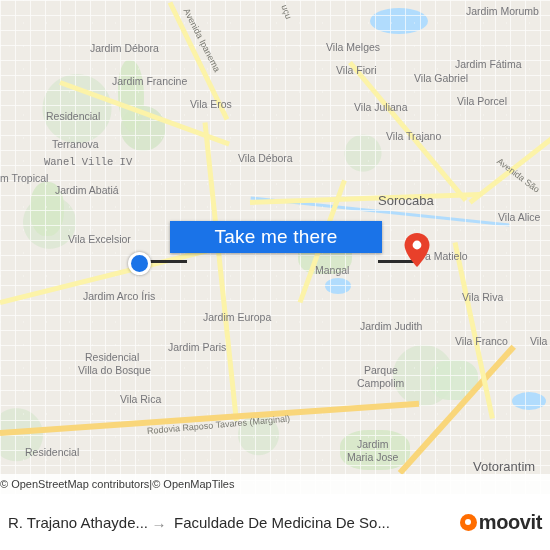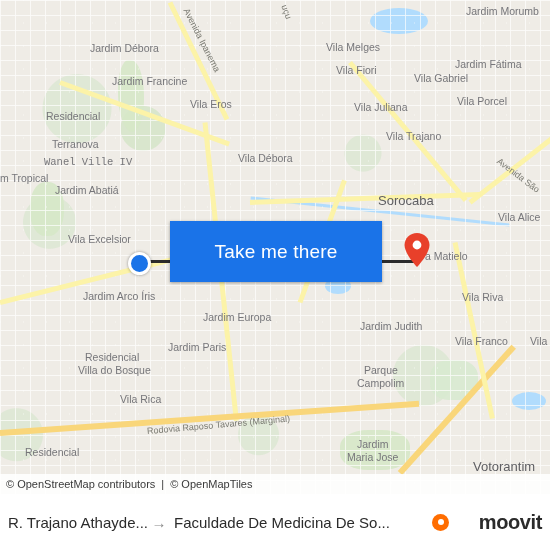--- a/index.html
+++ b/index.html
@@ -111,21 +111,21 @@
   .dest-pin {
     position: absolute;
     width: 26px; height: 34px;
   }
   
   .cta {
     position: absolute;
     left: 170px;
     top: 221px;
     width: 212px;
-    height: 61px;
+    height: 32px;
     background: #1a73e8;
     color: #ffffff;
     font-size: 19px;
     display: flex;
     align-items: center;
     justify-content: center;
     letter-spacing: 0.2px;
     box-shadow: 0 1px 3px rgba(0,0,0,0.35);
     cursor: pointer;
   }
@@ -135,21 +135,21 @@
     left: 0;
     bottom: 0;
     width: 550px;
     height: 20px;
     background: rgba(255,255,255,0.88);
     display: flex;
     align-items: center;
     font-size: 11px;
     color: #3a3a3a;
   }
-  .attrib span { padding-left: 6px; }
+  .attrib span { }
   
   .footer {
     position: absolute;
     left: 0;
     top: 494px;
     width: 550px;
     height: 56px;
     background: #ffffff;
     display: flex;
     align-items: center;
@@ -173,21 +173,21 @@
     font-size: 15px;
   }
   .stop-to {
     flex: 1;
     padding-left: 4px;
   }
   .brand {
     width: 110px;
     display: flex;
     align-items: center;
-    justify-content: space-between;
+    justify-content: flex-end;
     padding-right: 8px;
   }
   .brand-dot {
     width: 17px; height: 17px;
     border-radius: 50%;
     background: #ff6d00;
     display: inline-flex;
     align-items: center;
     justify-content: center;
     margin-right: 2px;

